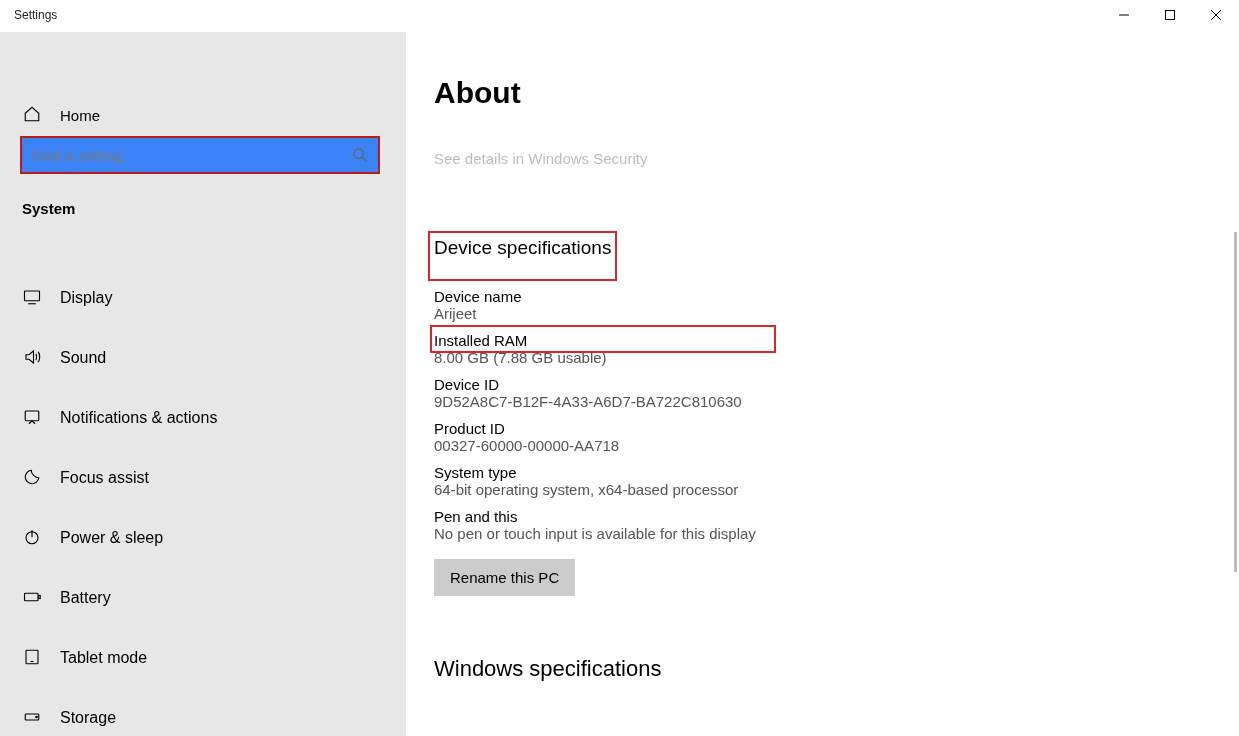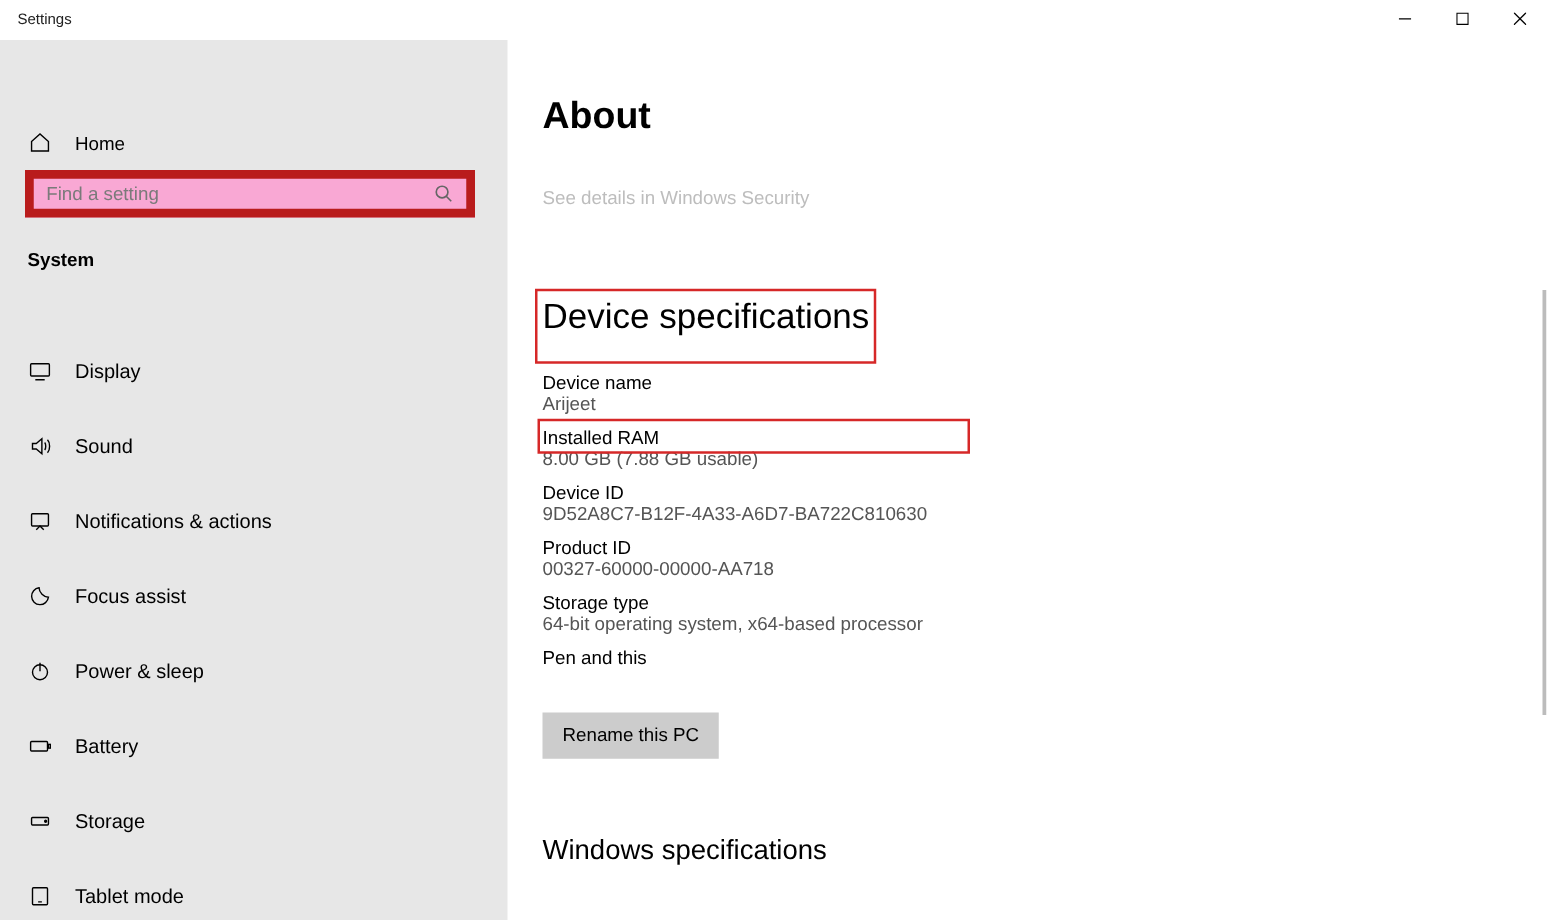--- a/index.html
+++ b/index.html
@@ -57,22 +57,22 @@
     font-size: 15px;
     cursor: pointer;
   }
   .home-row .icon { width: 20px; height: 20px; margin-right: 18px; display:flex; align-items:center; justify-content:center;}
   .search-wrap {
     padding: 12px 20px 0 20px;
   }
   .search-box {
     width: 360px;
     height: 38px;
-    border: 7px solid #b91c1c;
-    background: #f9a8d4;
+    border: 2px solid #b91c1c;
+    background: #3b82f6;
     display: flex;
     align-items: center;
     padding: 0 10px;
   }
   .search-input {
     flex: 1;
     border: none;
     outline: none;
     font-size: 15px;
     background: transparent;
@@ -106,42 +106,42 @@
     font-weight: 600;
     margin-bottom: 40px;
   }
   .subtle-link {
     color: #bdbdbd;
     font-size: 15px;
     margin-bottom: 70px;
     display: block;
   }
   .sec-heading {
-    font-size: 28px;
+    font-size: 19px;
     font-weight: 400;
     margin-bottom: 24px;
     display: inline-block;
   }
   .spec-table {
     font-size: 15px;
   }
   .spec-row {
     display: flex;
     padding: 5px 0;
     flex-direction: column;
   }
   .spec-label {
     width: 144px;
     color: #000;
   }
   .spec-value {
     color: #555;
   }
   .rename-btn {
-    margin-top: 30px;
+    margin-top: 12px;
     background: #cccccc;
     border: none;
     padding: 10px 16px;
     font-size: 15px;
     cursor: pointer;
   }
   .sec-heading2 {
     font-size: 22px;
     font-weight: 400;
     margin-top: 60px;
@@ -262,34 +262,34 @@
           <svg width="18" height="18" viewBox="0 0 24 24" fill="none" stroke="#000" stroke-width="1.5">
               <rect x="2" y="7" width="18" height="10" rx="1"></rect>
               <rect x="21" y="10" width="2" height="4"></rect>
             </svg>
         </span>
         <span>Battery</span>
       </div>
       <div class="nav-item">
         <span class="icon">
           <svg width="18" height="18" viewBox="0 0 24 24" fill="none" stroke="#000" stroke-width="1.5">
+              <rect x="4" y="3" width="16" height="18" rx="1"></rect>
+              <line x1="10" y1="18" x2="14" y2="18"></line>
+            </svg>
+        </span>
+        <span>Tablet mode</span>
+      </div>
+      <div class="nav-item">
+        <span class="icon">
+          <svg width="18" height="18" viewBox="0 0 24 24" fill="none" stroke="#000" stroke-width="1.5">
               <rect x="3" y="8" width="18" height="8" rx="1"></rect>
               <circle cx="18" cy="12" r="1" fill="#000"></circle>
             </svg>
         </span>
         <span>Storage</span>
-      </div>
-      <div class="nav-item">
-        <span class="icon">
-          <svg width="18" height="18" viewBox="0 0 24 24" fill="none" stroke="#000" stroke-width="1.5">
-              <rect x="4" y="3" width="16" height="18" rx="1"></rect>
-              <line x1="10" y1="18" x2="14" y2="18"></line>
-            </svg>
-        </span>
-        <span>Tablet mode</span>
       </div>
     </div>
   </div>
 
   <div class="content">
     <h1 class="page-title">About</h1>
     <span class="subtle-link">See details in Windows Security</span>
 
     <div style="position:relative; display:inline-block;">
       <h2 class="sec-heading">Device specifications</h2>
@@ -308,25 +308,26 @@
       </div>
       <div class="spec-row">
         <div class="spec-label">Device ID</div>
         <div class="spec-value">9D52A8C7-B12F-4A33-A6D7-BA722C810630</div>
       </div>
       <div class="spec-row">
         <div class="spec-label">Product ID</div>
         <div class="spec-value">00327-60000-00000-AA718</div>
       </div>
       <div class="spec-row">
-        <div class="spec-label">Storage type</div>
+        <div class="spec-label">System type</div>
         <div class="spec-value">64-bit operating system, x64-based processor</div>
       </div>
       <div class="spec-row">
         <div class="spec-label">Pen and this</div>
+        <div class="spec-value">No pen or touch input is available for this display</div>
       </div>
     </div>
 
     <button class="rename-btn">Rename this PC</button>
 
     <h2 class="sec-heading2">Windows specifications</h2>
 
     <div class="scrollbar-track"></div>
   </div>
 </div>

